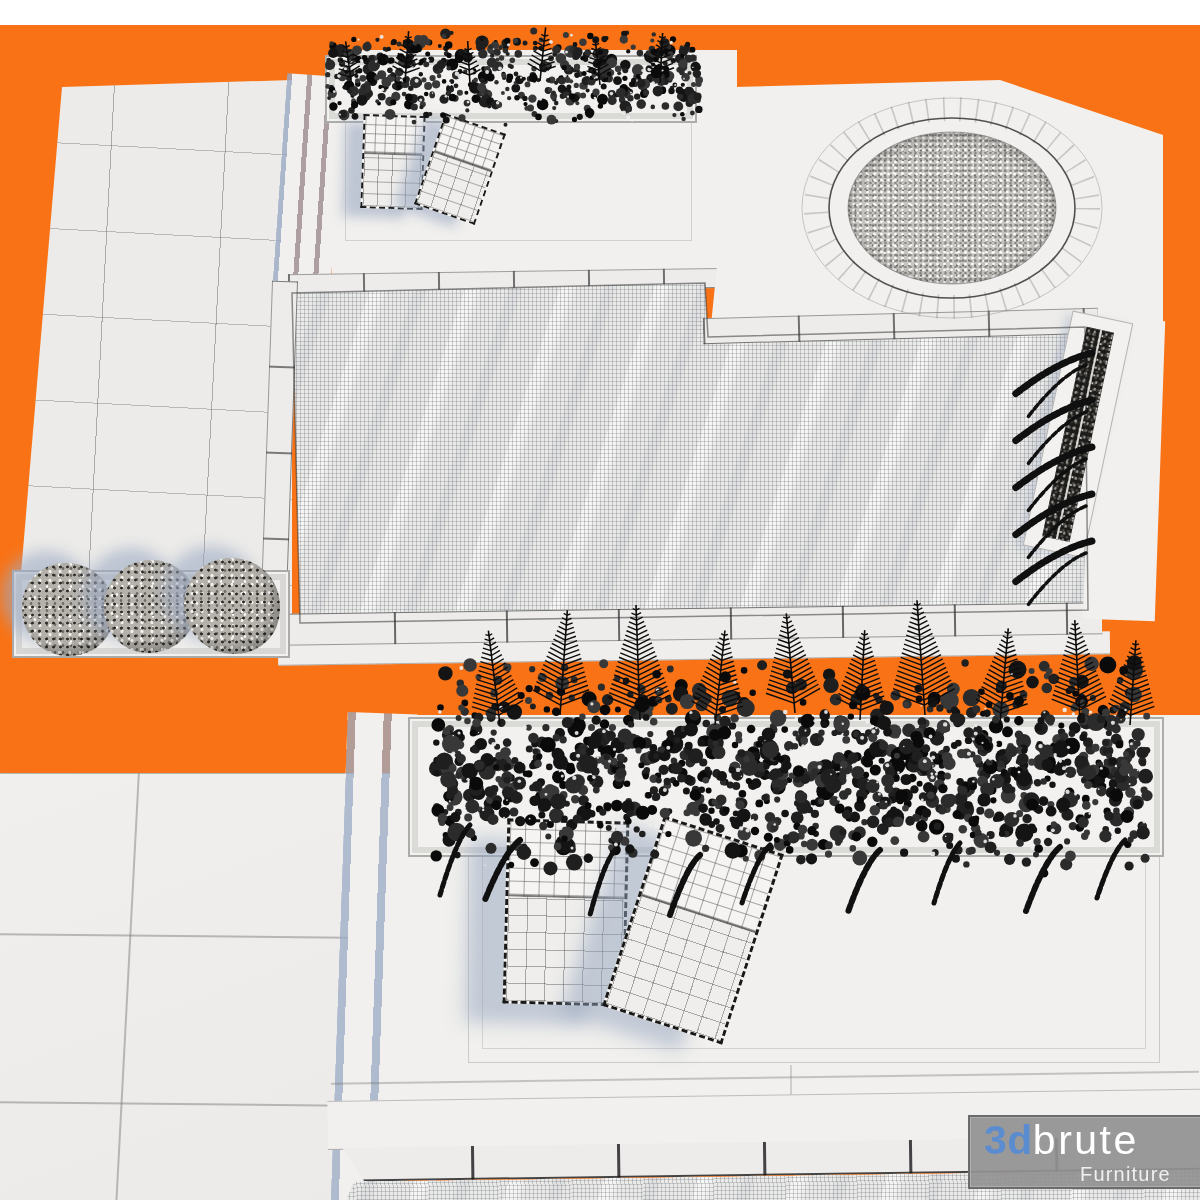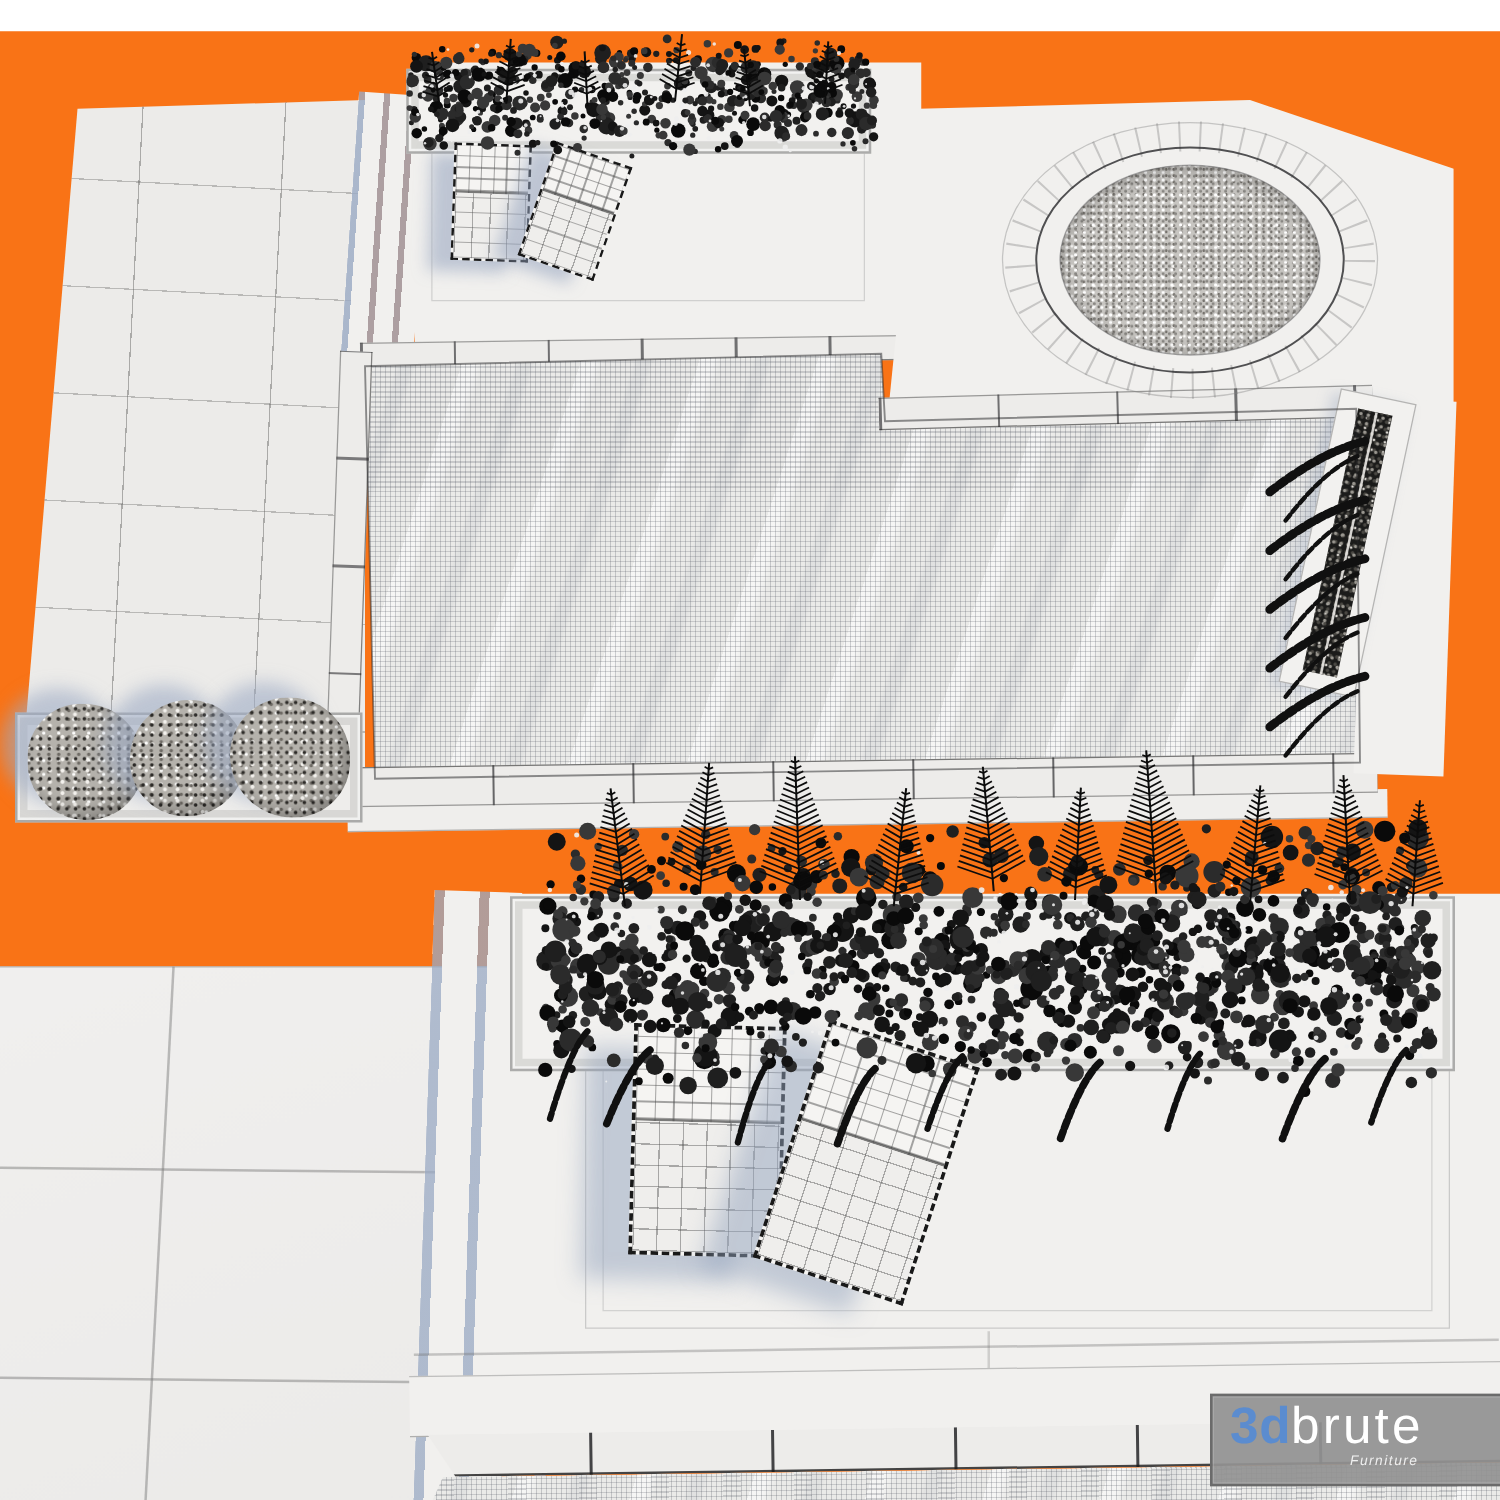--- a/index.html
+++ b/index.html
@@ -81,22 +81,22 @@
   .line{position:absolute;background:rgba(115,115,115,.45);}
 
   
   .watermark{left:968px;top:1090px;width:240px;height:74px;z-index:60;
     background:rgba(146,146,146,.93);
     border:2px solid rgba(104,104,104,.95);box-sizing:border-box;
     box-shadow:inset 0 0 0 1px rgba(215,215,215,.35);}
   .brand-line{position:absolute;left:14px;top:0px;font-size:41px;line-height:46px;white-space:nowrap;}
   .brand-3d{color:#5b8ccf;font-weight:bold;letter-spacing:.5px;}
   .brand-brute{color:#ffffff;font-weight:normal;letter-spacing:2.5px;}
-  .tagline{position:absolute;left:110px;top:46px;font-size:11px;letter-spacing:1.2px;
-    color:rgba(255,255,255,.85);font-style:italic;}
+  .tagline{position:absolute;left:110px;top:46px;font-size:20px;letter-spacing:1.2px;
+    color:rgba(255,255,255,.85);}
 
   svg.decor{position:absolute;left:0;top:0;pointer-events:none;}
 </style>
 </head>
 <body>
 
 <div class="canvas">
 
   <div>
 

